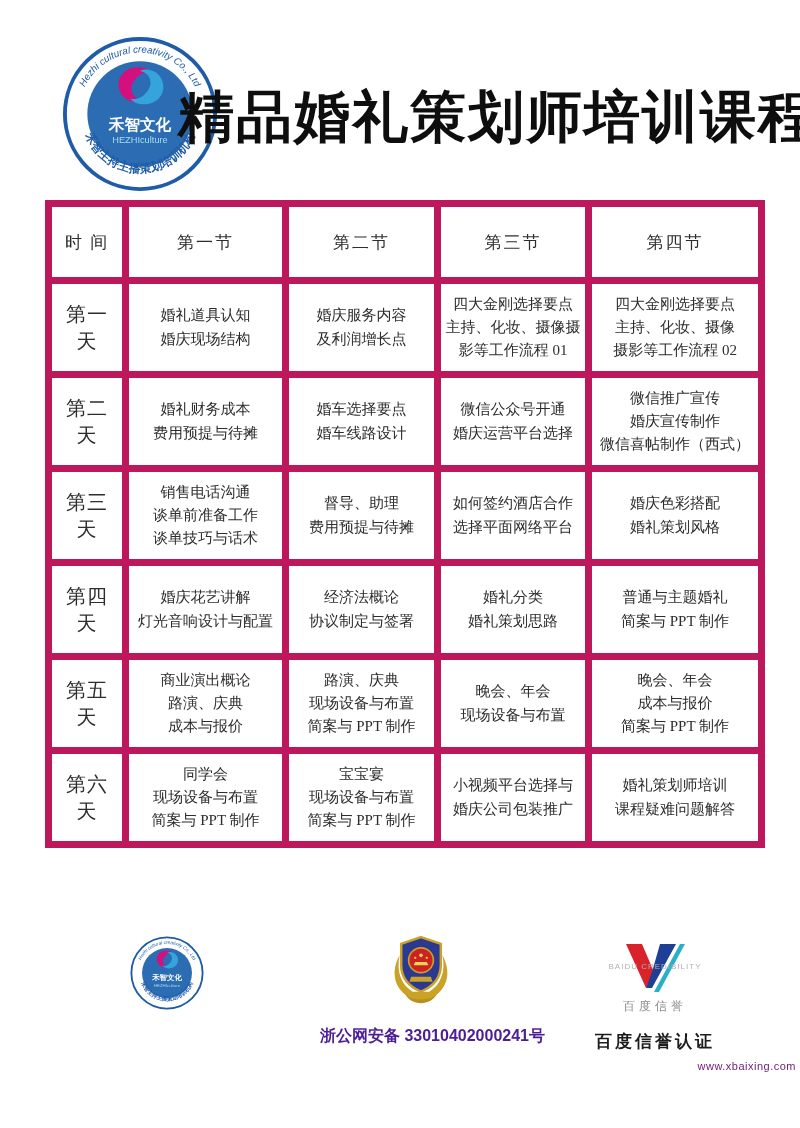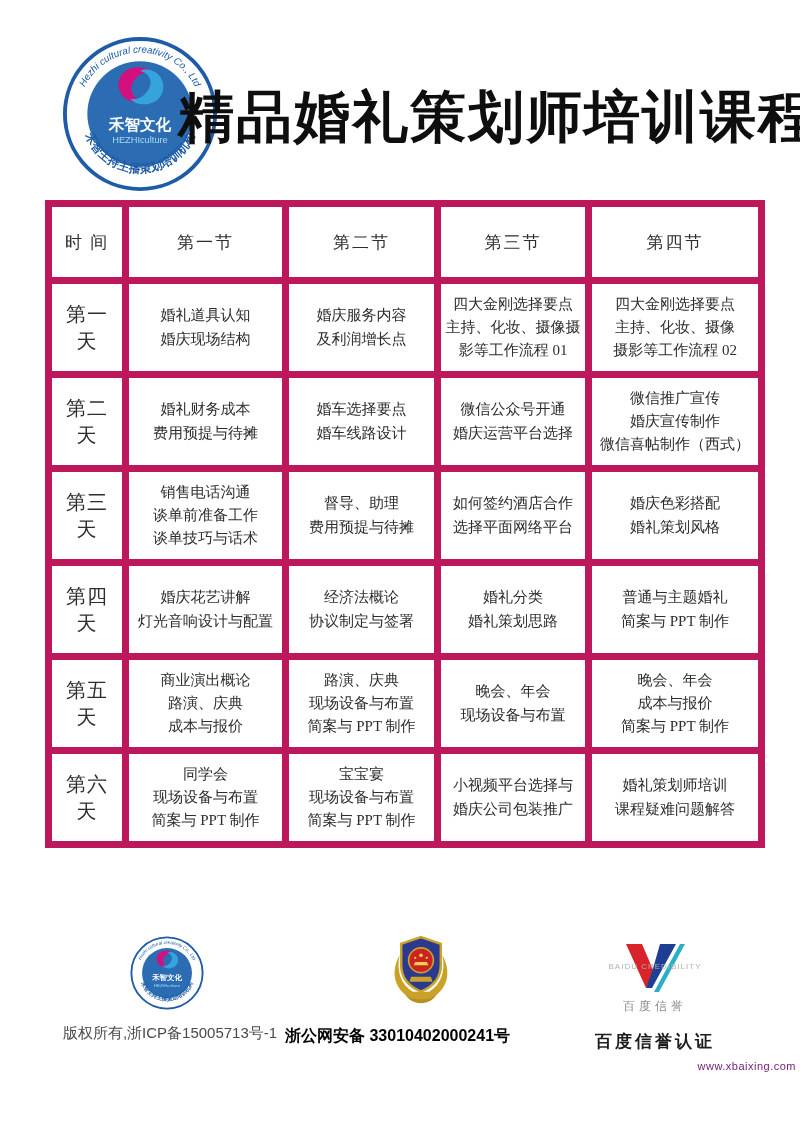--- a/index.html
+++ b/index.html
@@ -33,23 +33,23 @@
 
   
   .hz-logo-sm { position:absolute; left:130px; top:936px; }
   .icp-text {
     position:absolute; left:50px; top:1024px; width:240px; text-align:center;
     font-family:"Liberation Sans","DejaVu Sans",sans-serif;
     font-size:15px; color:#4a4a4a;
   }
   .police-badge { position:absolute; left:388px; top:932px; }
   .police-text {
-    position:absolute; left:285px; top:1026px; width:260px; text-align:left;
-    font-family:"Liberation Sans","DejaVu Sans",sans-serif;
-    font-size:16px; font-weight:bold; color:#000000;
+    position:absolute; left:285px; top:1026px; width:260px; text-align:right;
+    font-family:"Liberation Sans","DejaVu Sans",sans-serif;
+    font-size:16px; font-weight:bold; color:#4c1d95;
   }
   .baidu-logo { position:absolute; left:614px; top:942px; }
   .baidu-cn {
     position:absolute; left:580px; top:998px; width:150px; text-align:center;
     font-family:"Liberation Sans","DejaVu Sans",sans-serif;
     font-size:12px; color:#8b8b8b; letter-spacing:4px;
   }
   .baidu-en {
     position:absolute; left:580px; top:962px; width:150px; text-align:center;
     font-family:"Liberation Sans","DejaVu Sans",sans-serif;
@@ -216,21 +216,20 @@
       <text x="80" y="96" text-anchor="middle" fill="#ffffff" font-size="16" font-weight="bold" font-family="Liberation Sans, DejaVu Sans, sans-serif">禾智文化</text>
       <text x="80" y="110" text-anchor="middle" fill="#a8dcf0" font-size="9.5" font-family="Liberation Sans, DejaVu Sans, sans-serif">HEZHIculture</text>
       <text font-size="10" fill="#1e5ca8" font-family="Liberation Sans, DejaVu Sans, sans-serif" font-style="italic">
         <textPath href="#sm-arc-top" startOffset="50%" text-anchor="middle">Hezhi cultural creativity Co., Ltd</textPath>
       </text>
       <text font-size="12" fill="#1e5ca8" font-weight="bold" font-family="Liberation Sans, DejaVu Sans, sans-serif">
         <textPath href="#sm-arc-bot" startOffset="50%" text-anchor="middle">禾智主持主播策划培训机构</textPath>
       </text>
     </svg>
   </div>
-  <div class="icp-text">版权所有,浙ICP备15005713号-1</div>
 
   <div class="police-badge">
     <svg width="66" height="78" viewBox="0 0 80 94">
 
       <path d="M14,28 C4,46 6,66 24,78 C34,84 46,84 56,78 C74,66 76,46 66,28 C70,48 64,64 50,72 L30,72 C16,64 10,48 14,28 Z" fill="#c9a227"></path>
       <path d="M20,74 C28,84 52,84 60,74 C52,90 28,90 20,74 Z" fill="#b8901f"></path>
 
       <path d="M40,6 L64,14 L64,40 C64,56 54,66 40,72 C26,66 16,56 16,40 L16,14 Z" fill="#2b3990" stroke="#c9a227" stroke-width="3"></path>
 
       <circle cx="40" cy="34" r="15" fill="#cc2222" stroke="#c9a227" stroke-width="2"></circle>

